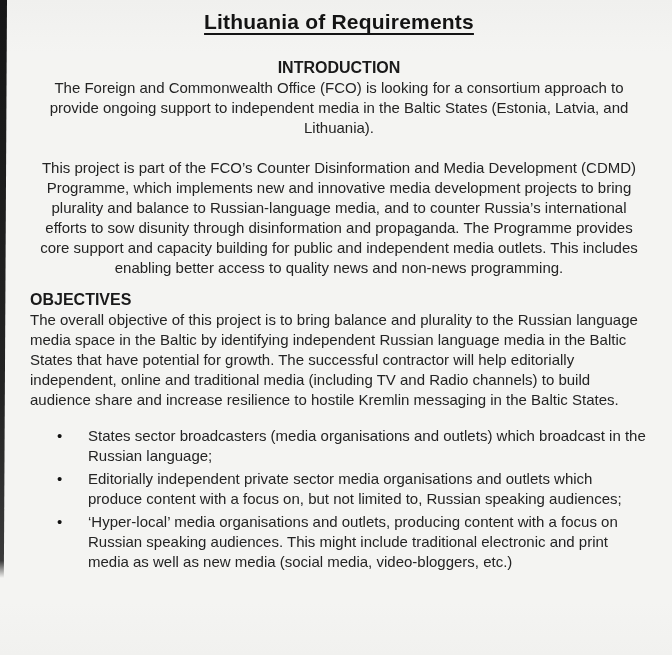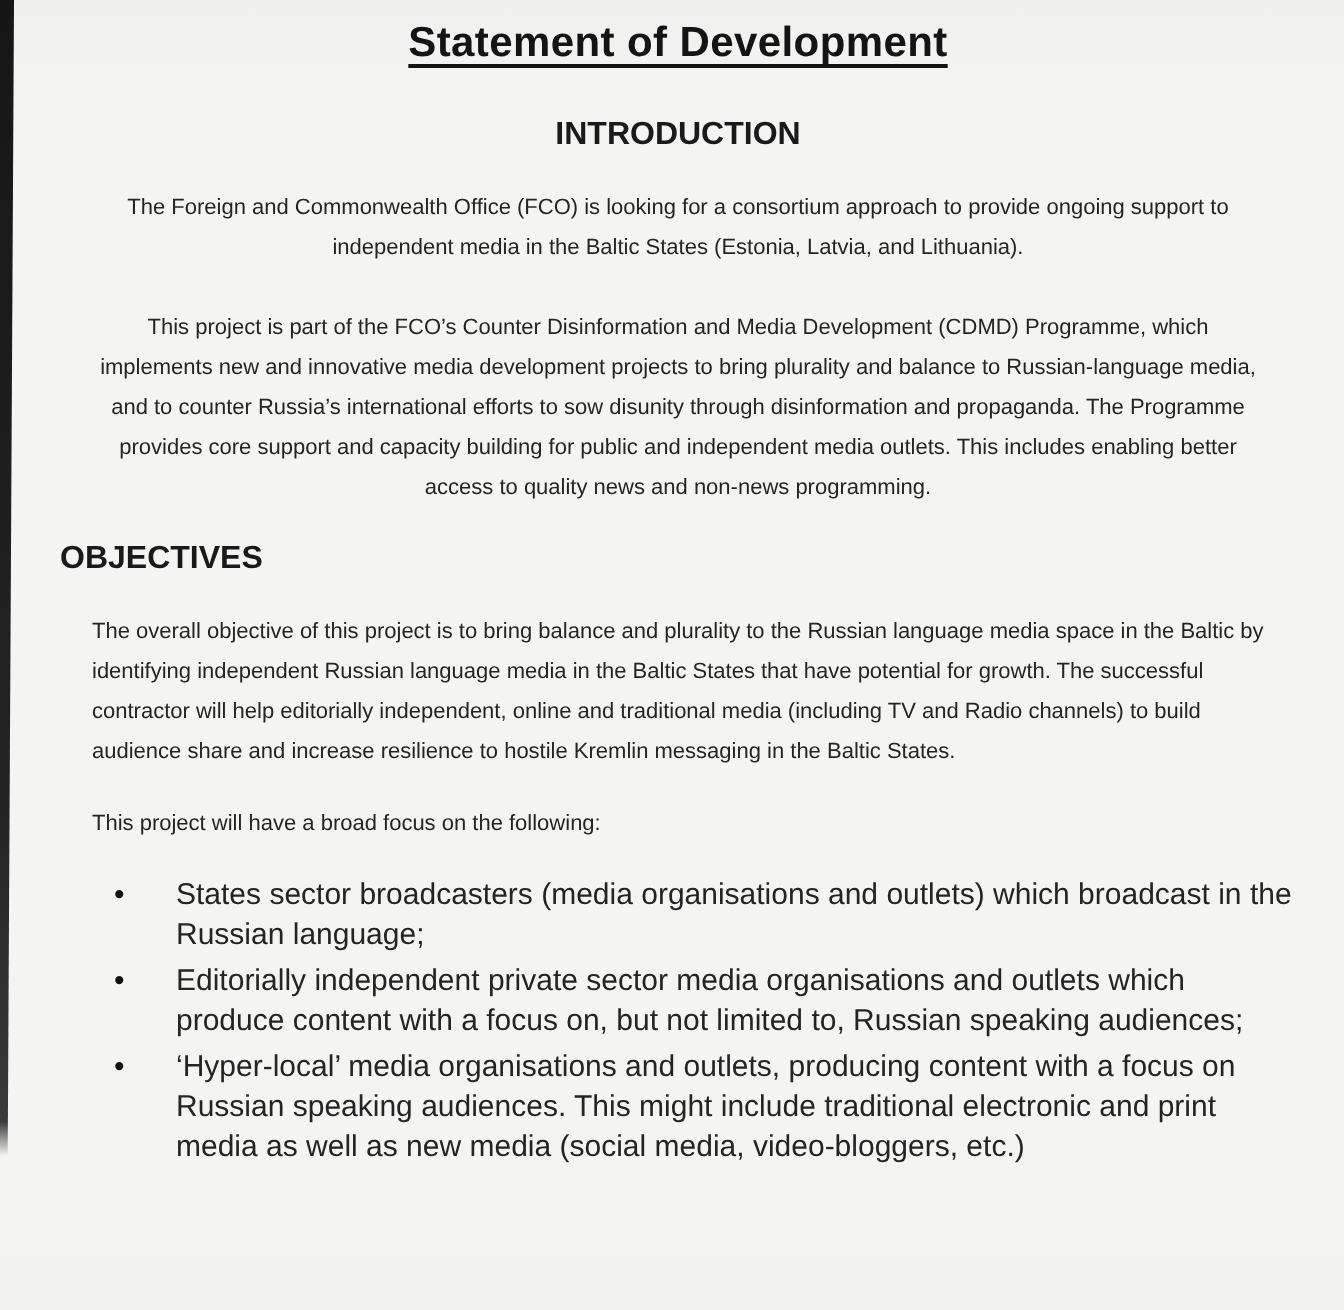--- a/index.html
+++ b/index.html
@@ -47,22 +47,22 @@
   }
   .title-row { display: block; }
   .heading {
     margin: 0;
     font-size: 16px;
     line-height: 20px;
     font-weight: bold;
     color: #1a1a1a;
   }
   .para {
-    margin: 16px;
-    font-size: 11px;
+    margin: 0;
+    font-size: 15px;
     line-height: 20px;
     color: #242424;
   }
   .sec-introduction { margin-top: 22px; text-align: center; }
   .para-gap { margin-top: 20px; }
   .sec-objectives { margin-top: 12px; }
   .sec-scope { margin-top: 6px; }
   .scope-head {
     font-size: 15.5px;
     line-height: 22px;
@@ -99,36 +99,35 @@
   .bullet-text { flex: 1 1 auto; }
 </style>
 </head>
 <body>
 
 <div class="page">
   <div class="edge-bar"></div>
   <div class="content">
 
     <h1 class="title">
-      <span class="title-row"><span class="title-line">Statement of Development</span></span>
+      <span class="title-row"><span class="title-line">Lithuania of Requirements</span></span>
     </h1>
 
     <section class="sec-introduction">
       <h2 class="heading">INTRODUCTION</h2>
       <p class="para">The Foreign and Commonwealth Office (FCO) is looking for a consortium approach to provide ongoing support to independent media in the Baltic States (Estonia, Latvia, and Lithuania).</p>
       <p class="para para-gap">This project is part of the FCO’s Counter Disinformation and Media Development (CDMD) Programme, which implements new and innovative media development projects to bring plurality and balance to Russian-language media, and to counter Russia’s international efforts to sow disunity through disinformation and propaganda. The Programme provides core support and capacity building for public and independent media outlets. This includes enabling better access to quality news and non-news programming.</p>
     </section>
 
     <section class="sec-objectives">
       <h2 class="heading">OBJECTIVES</h2>
       <p class="para">The overall objective of this project is to bring balance and plurality to the Russian language media space in the Baltic by identifying independent Russian language media in the Baltic States that have potential for growth. The successful contractor will help editorially independent, online and traditional media (including TV and Radio channels) to build audience share and increase resilience to hostile Kremlin messaging in the Baltic States.</p>
     </section>
 
     <section class="sec-scope">
-      <p class="para scope-intro">This project will have a broad focus on the following:</p>
 
       <ul class="bullets">
         <li class="bullet-item">
           <span class="bullet-marker">•</span>
           <span class="bullet-text">States sector broadcasters (media organisations and outlets) which broadcast in the Russian language;</span>
         </li>
         <li class="bullet-item">
           <span class="bullet-marker">•</span>
           <span class="bullet-text">Editorially independent private sector media organisations and outlets which produce content with a focus on, but not limited to, Russian speaking audiences;</span>
         </li>

